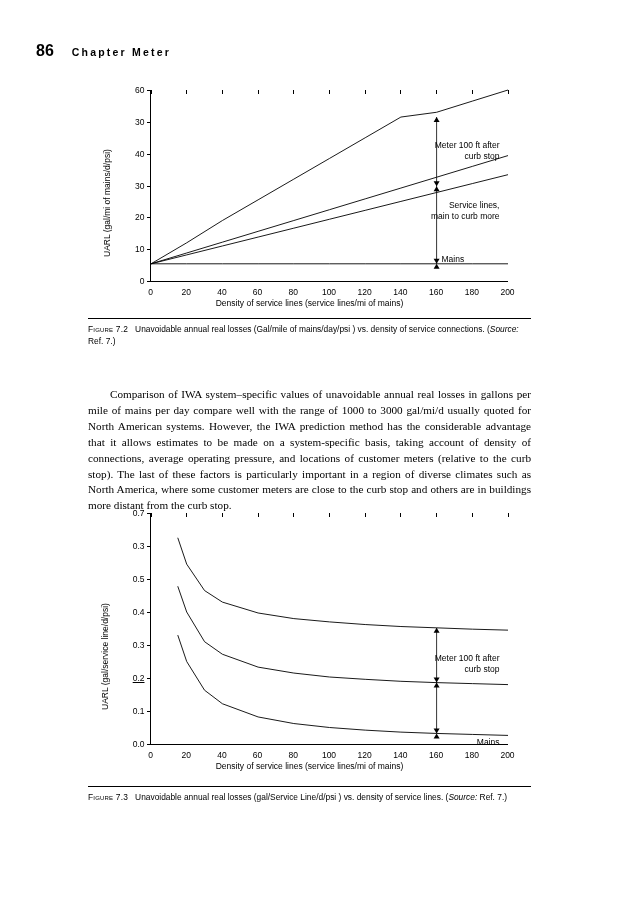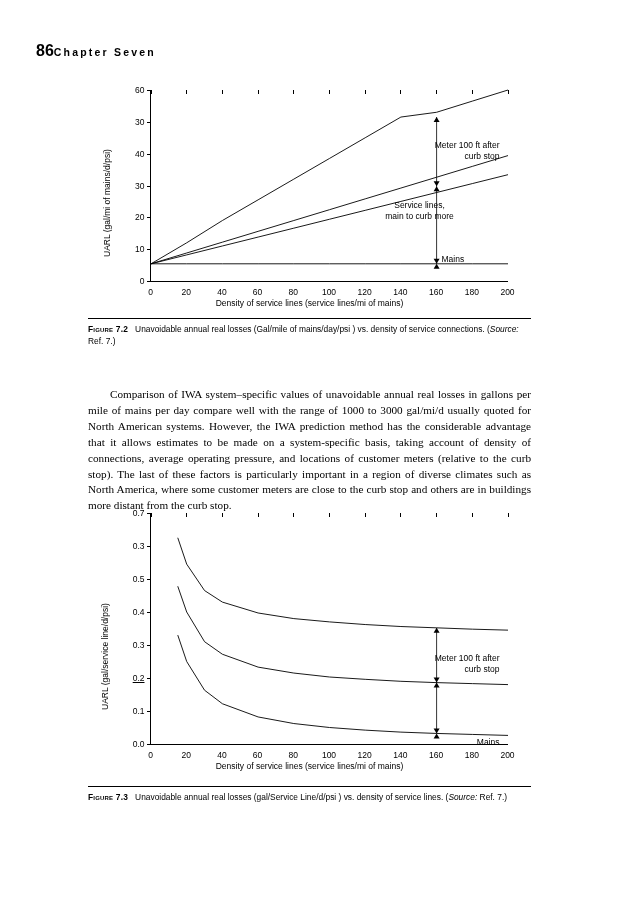--- a/index.html
+++ b/index.html
@@ -22,20 +22,21 @@
     box-sizing: border-box;
     padding: 0;
   }
   
   .runhead {
     position: absolute;
     top: 42px;
     left: 36px;
     display: flex;
     align-items: baseline;
+    gap: 18px;
   }
   .runhead .folio {
     font-family: "Liberation Sans", sans-serif;
     font-weight: bold;
     font-size: 16px;
     letter-spacing: 0px;
   }
   .runhead .chap {
     font-family: "Liberation Sans", sans-serif;
     font-weight: bold;
@@ -137,21 +138,21 @@
     line-height: 1.45;
     text-align: left;
   }
   .caption .rule {
     border-top: 1px solid #000;
     margin-bottom: 4px;
     width: 443px;
   }
   .caption .figno {
     font-variant: small-caps;
-    font-weight: bold;
+    font-weight: normal;
     letter-spacing: 0.2px;
   }
   .caption .it { font-style: italic; }
   .fig1cap { top: 318px; }
   .fig2cap { top: 786px; }
 
   
   .body {
     position: absolute;
     left: 88px;
@@ -165,21 +166,21 @@
   }
   .bodytext { top: 387px; }
 </style>
 </head>
 <body>
 
 <div class="page">
 
   <div class="runhead">
     <span class="folio">86</span>
-    <span class="chap">Chapter Seven</span>
+    <span class="chap">Chapter Meter</span>
   </div>
 
   <div class="figure-block fig1">
     <div class="chart-wrap">
 
       <div class="ylabel">UARL (gal/mi of mains/d/psi)</div>
       <div class="xlabel">Density of service lines (service lines/mi of mains)</div>
 
       <div class="plot" id="plot1">
         <svg class="curves" id="svg1" width="358" height="192" viewBox="0 0 358 192">
@@ -229,21 +230,21 @@
           <div class="xtick" style="left: 321.3px;">180</div>
           <div class="xtickmark" style="left: 321.3px;"></div>
           <div class="xtick" style="left: 357px;">200</div>
           <div class="xtickmark" style="left: 357px;"></div>
         </div>
 
       <div class="annot right" style="left:250px; top:58px; width:160px;">
         <div>Meter 100 ft after</div>
         <div>curb stop</div>
       </div>
-      <div class="annot right" style="left:250px; top:118px; width:160px;text-align:center;">
+      <div class="annot right" style="left:250px; top:118px; width:160px;">
         <div>Service lines,</div>
         <div>main to curb more</div>
       </div>
       <div class="annot" style="left:352px; top:172px;">
         <div>Mains</div>
       </div>
     </div>
   </div>
 
   <div class="caption fig1cap">

